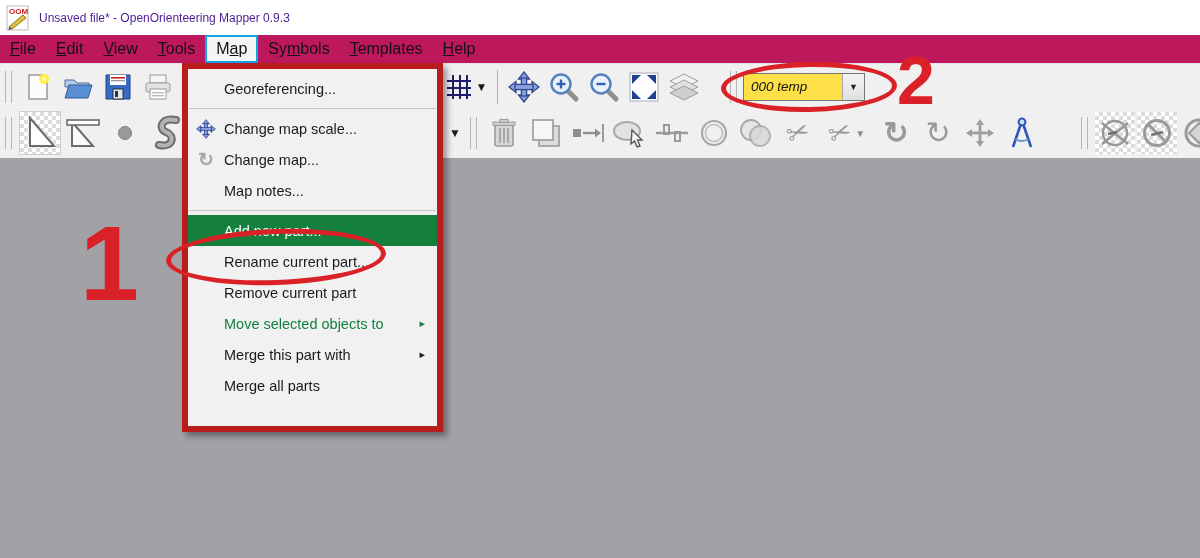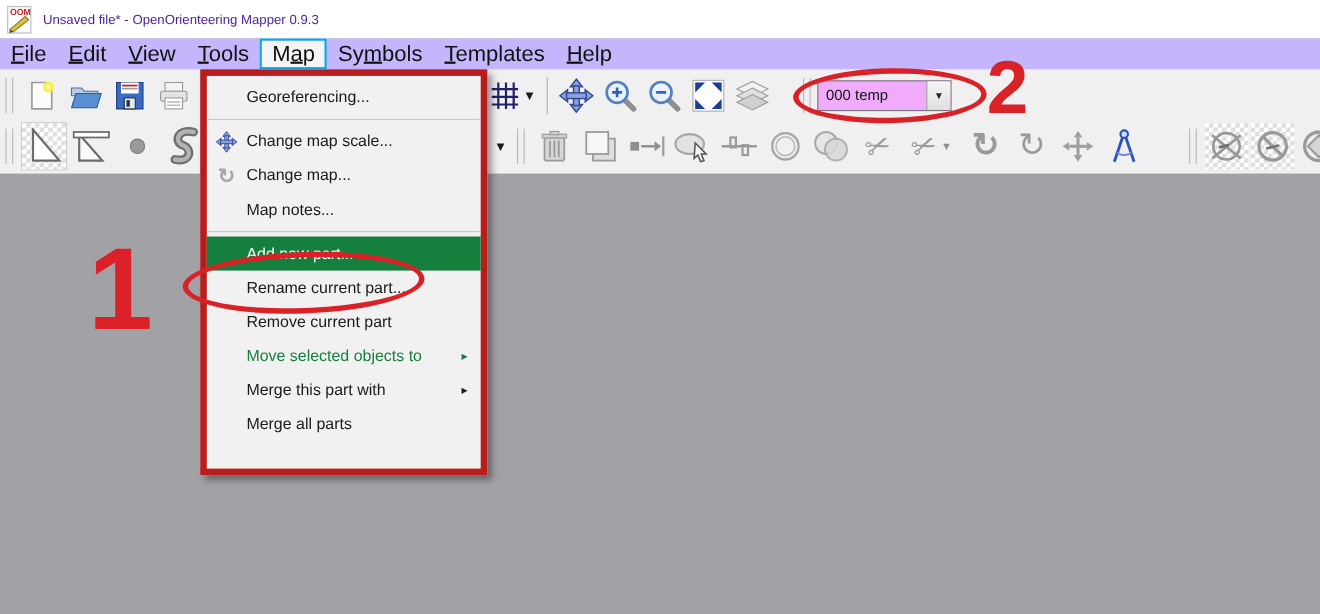--- a/index.html
+++ b/index.html
@@ -7,22 +7,22 @@
        font-family:"Liberation Sans",sans-serif;background:#a2a2a6;
        -webkit-font-smoothing:antialiased;}
 
   
   .titlebar{position:absolute;left:0;top:0;width:1200px;height:35px;background:#ffffff;
             display:flex;align-items:center;}
   .titlebar .logo{width:26px;height:26px;margin:0 8px 0 5px;}
   .titlebar .title{font-size:12px;color:#4c1d95;}
 
   
-  .menubar{position:absolute;left:0;top:35px;width:1200px;height:28px;background:#c4b5fd;
-           display:flex;align-items:stretch;font-size:20px;color:#111;}
+  .menubar{position:absolute;left:0;top:35px;width:1200px;height:28px;background:#be185d;
+           display:flex;align-items:stretch;font-size:16px;color:#111;}
   .mb-item{display:flex;align-items:center;padding:0 9px;border:1px solid transparent;}
   .mb-item.active{border:2px solid #0ea5e9;background:#f5f5f5;}
   .mb-item .key{text-decoration:underline;}
 
   
   .toolbar{position:absolute;left:0;width:1200px;background:#f0f0f0;}
   .tb-row1{top:63px;height:45px;border-top:1px solid #e6e6e6;border-bottom:1px solid #d4d4d4;}
   .tb-row2{top:108px;height:50px;border-bottom:1px solid #8e8e8e;}
   .tgroup{position:absolute;top:0;height:100%;display:flex;align-items:center;}
   .tb{width:38px;height:38px;display:flex;align-items:center;justify-content:center;margin:0 1px;}
@@ -32,22 +32,22 @@
   .checker{background-color:#fff;
     background-image:linear-gradient(45deg,#dcdcdc 25%,transparent 25%,transparent 75%,#dcdcdc 75%),
                      linear-gradient(45deg,#dcdcdc 25%,transparent 25%,transparent 75%,#dcdcdc 75%);
     background-size:8px 8px;background-position:0 0,4px 4px;border:1px solid #cfcfcf;}
   .glyph{font-size:24px;color:#9a9a9a;line-height:1;}
   .glyph.dark{color:#1a1a1a;font-size:12px;}
   .glyph.scis{transform:rotate(-20deg);font-size:27px;}
   .tinyarrow{font-size:10px;color:#8f8f8f;margin-left:-6px;}
 
   
-  .combo{width:120px;height:26px;background:#f0abfc;border:1px solid #767676;display:flex;
-         align-items:center;font-size:13.5px;color:#111;}
+  .combo{width:120px;height:26px;background:#fde047;border:1px solid #767676;display:flex;
+         align-items:center;font-size:13.5px;color:#111;font-style:italic;}
   .combo .val{flex:1;padding-left:7px;}
   .combo .btn{width:21px;height:100%;background:linear-gradient(#f4f4f4,#dfdfdf);
               border-left:1px solid #a9a9a9;display:flex;align-items:center;justify-content:center;
               font-size:9px;color:#222;}
 
   
   .canvas{position:absolute;left:0;top:158px;width:1200px;height:400px;background:#a2a2a6;}
 
   
   .popup{position:absolute;left:182px;top:63px;width:261px;height:369px;background:#f1f1f1;

